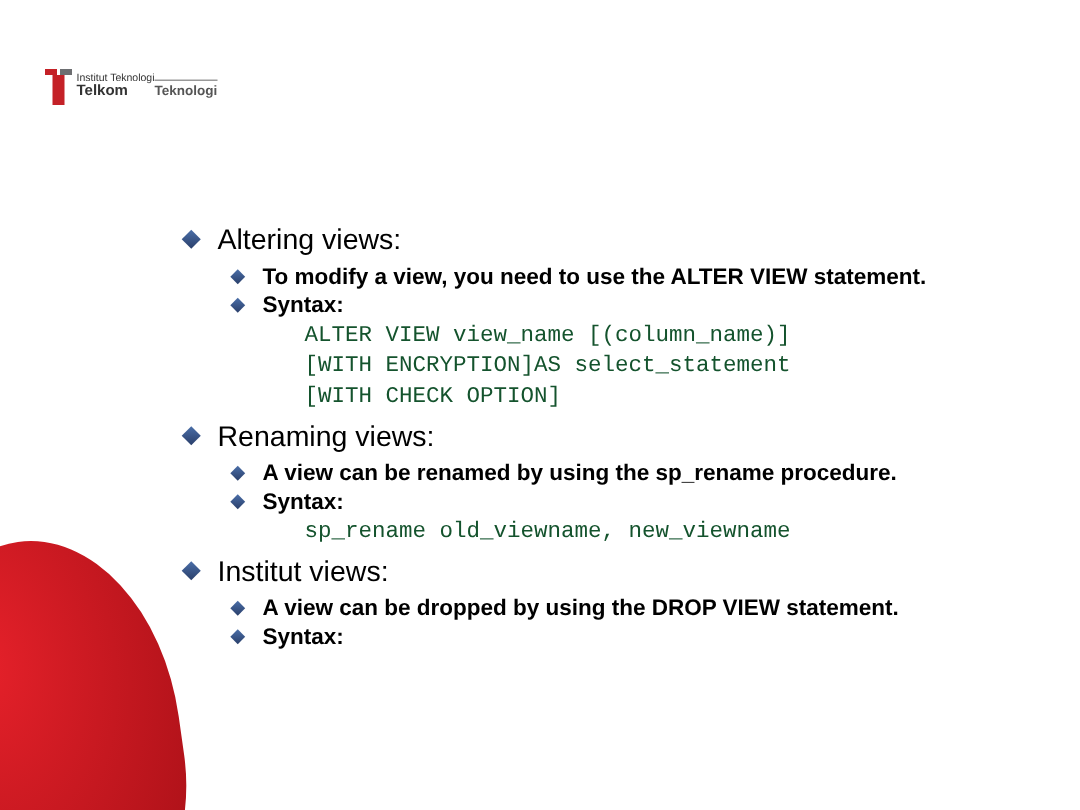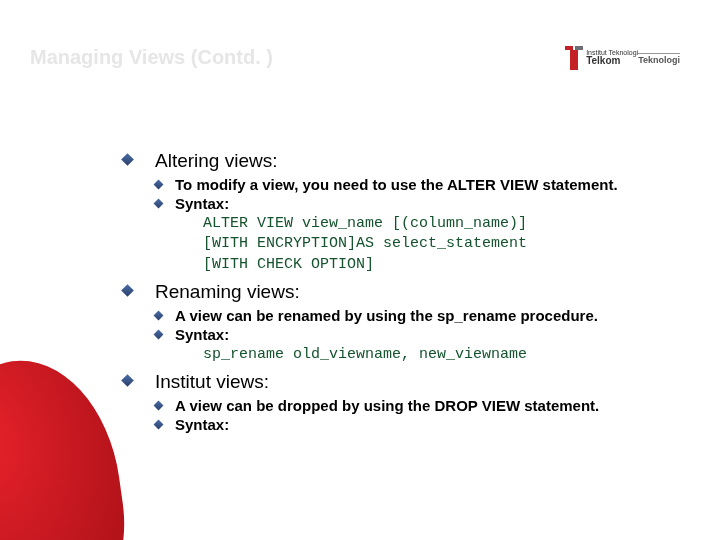--- a/index.html
+++ b/index.html
@@ -84,21 +84,20 @@
   .lvl1 > li::before {
     content: "";
     position: absolute;
     left: 8px; top: 5px;
     width: 9px; height: 9px;
     background: linear-gradient(135deg, #4a6ea8 0%, #2a3f6a 100%);
     transform: rotate(45deg);
   }
   .lvl1 > li > .heading {
     font-size: 19px;
-    margin-left: 10px;
   }
   .lvl2 {
     list-style: none;
     padding: 0;
     margin-top: 4px;
   }
   .lvl2 > li {
     position: relative;
     padding-left: 30px;
     margin-bottom: 2px;
@@ -131,21 +130,20 @@
     height: 260px;
     background: radial-gradient(ellipse at 30% 30%, #e6212a 0%, #a50f16 100%);
     border-radius: 50% 50% 40% 40%;
     transform: rotate(-8deg);
   }
 </style>
 </head>
 <body>
 
 <div class="header">
-  <div class="title">Managing Views (Contd. )</div>
   <div class="logo">
     <div class="logo-top">
       <div class="logo-mark">
         <div class="bar-red"></div>
           <div class="bar-gray"></div>
           <div class="stem"></div>
       </div>
       <div class="logo-text">
         <div>Institut Teknologi</div>
         <div style="font-weight:bold;font-size:10px">Telkom</div>

